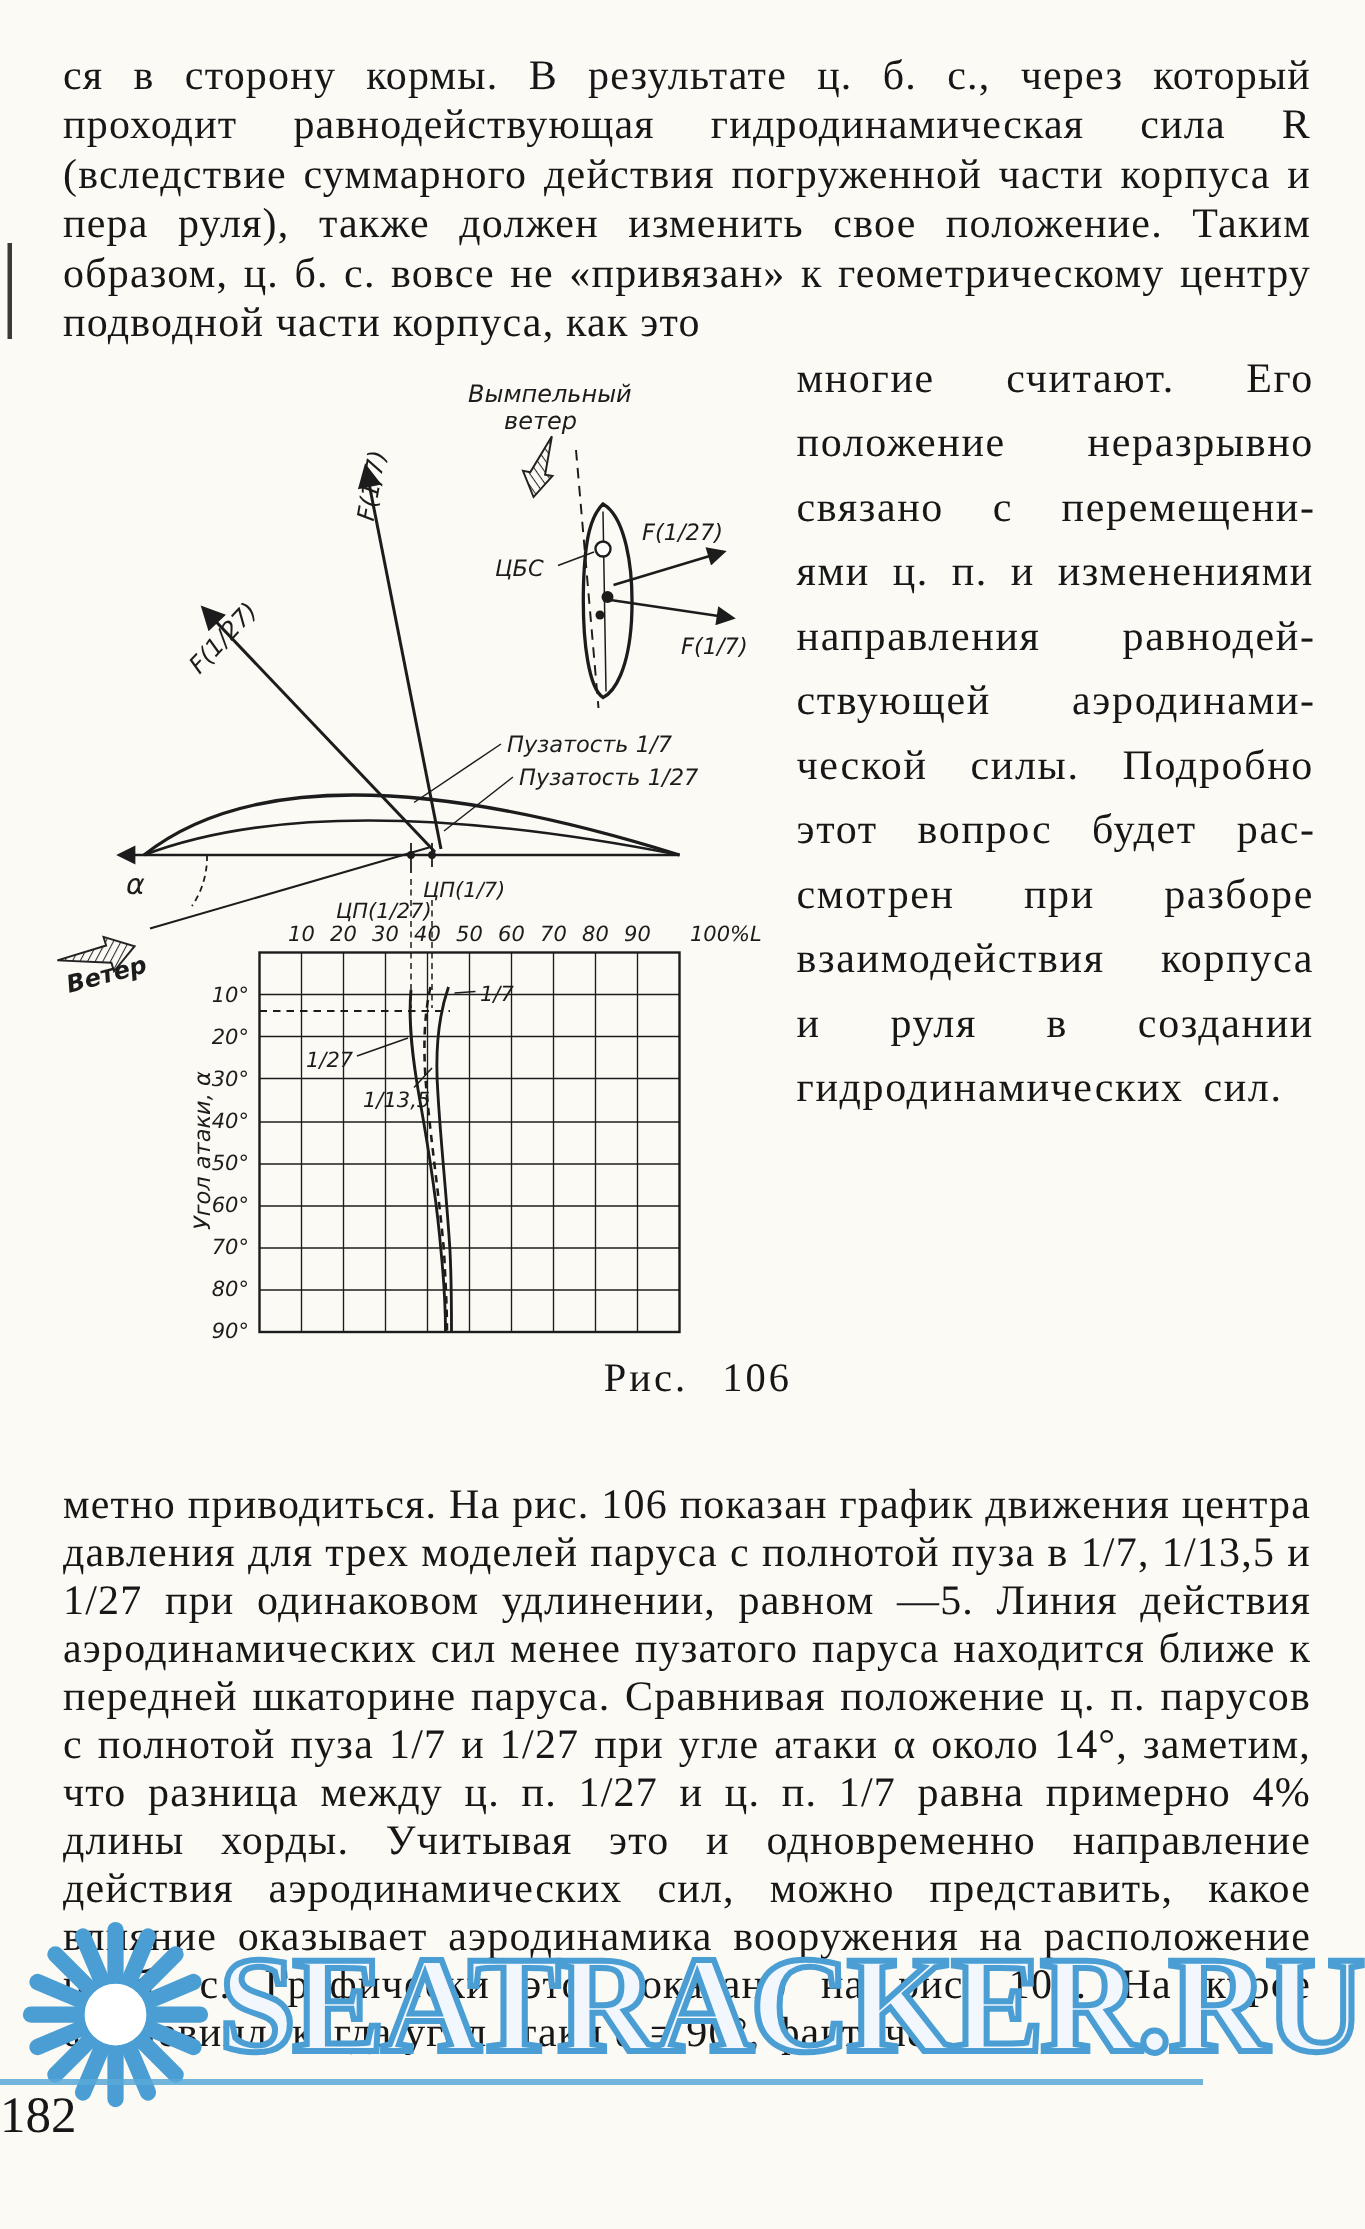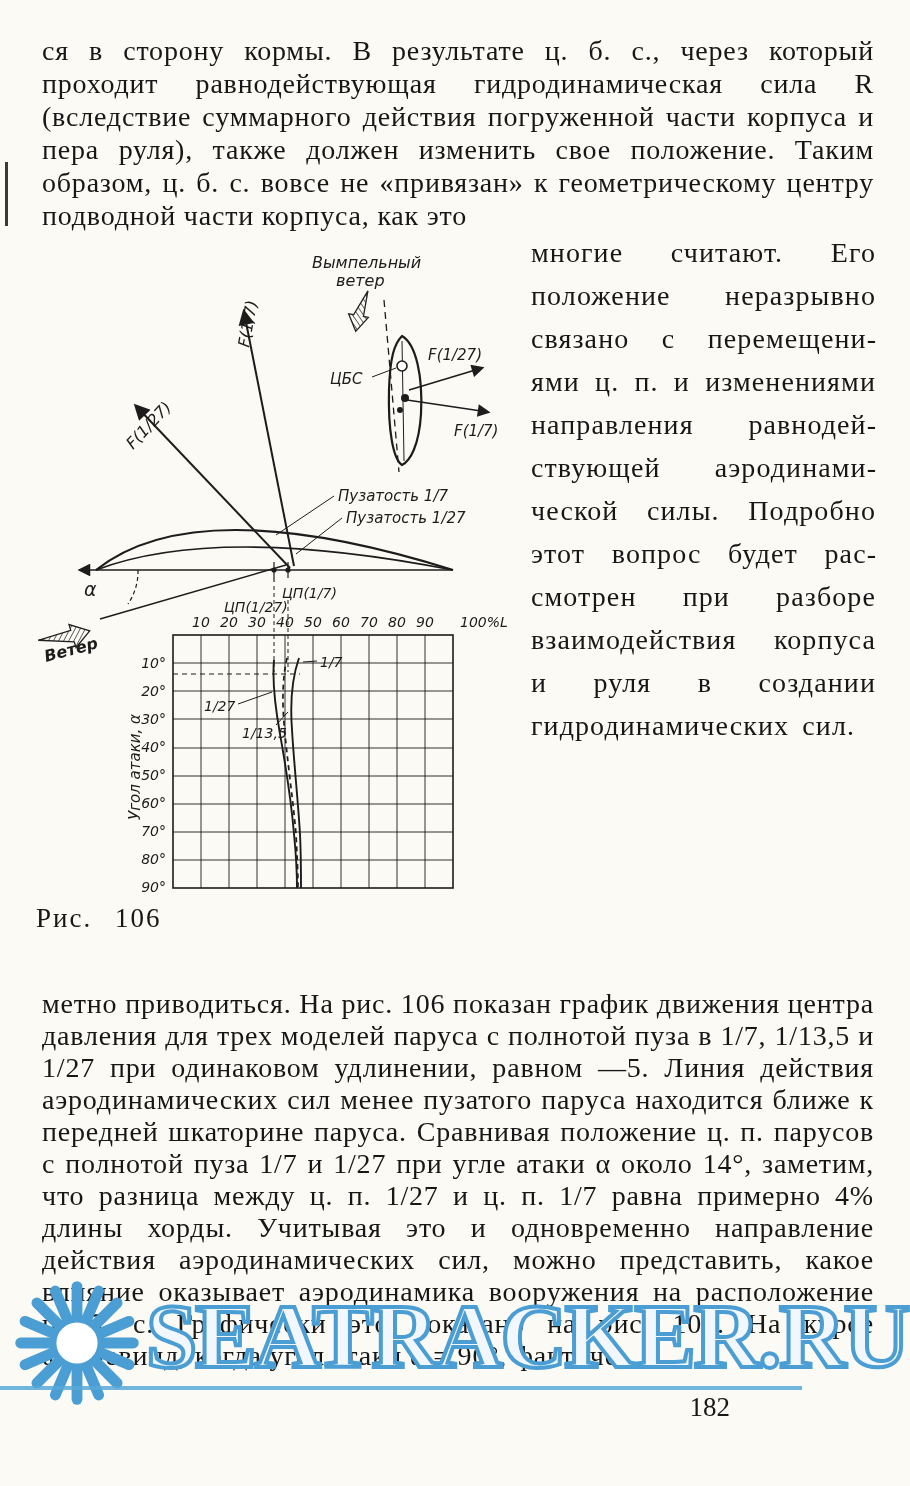--- a/index.html
+++ b/index.html
@@ -13,26 +13,26 @@
     font-size:28px;line-height:33px;letter-spacing:.8px;
   }
   .top-para{left:42px;top:34px;width:832px;font-family:Liberation Serif, serif;}
   .right-col{left:531px;top:231px;width:345px;line-height:43px;letter-spacing:1.1px;word-spacing:5px;}
   .right-col p{margin:0;}
   .right-col p.indent{text-indent:44px;}
   .bottom-para{left:42px;top:988px;width:832px;line-height:32px;}
   .fig{position:absolute;left:36px;top:248px;width:492px;height:652px;}
   .fig text{font-family:"DejaVu Sans",sans-serif;font-style:italic;fill:#1c1c1c;}
   .fig-caption{
-    position:absolute;left:36px;top:903px;width:492px;text-align:left;
+    position:absolute;left:36px;top:903px;width:492px;text-align:right;
     font-size:27px;letter-spacing:2px;word-spacing:14px;
   }
   .page-num{
-    position:absolute;left:0;top:1392px;width:730px;text-align:right;
-    font-size:27px;z-index:30;
+    position:absolute;left:0;top:1392px;width:730px;text-align:left;
+    font-size:34px;z-index:30;
   }
   .watermark{position:absolute;left:0;top:1280px;width:802px;height:126px;z-index:20;}
   .wm-line{position:absolute;left:0;bottom:16px;width:100%;height:4px;background:#58a8d8;opacity:.85;}
   .wm-text{
     position:absolute;left:146px;top:10px;line-height:1;
     font-family:"Liberation Serif",serif;font-weight:bold;font-size:92px;letter-spacing:-2px;
     color:rgba(255,255,255,.92);
     -webkit-text-stroke:4px #4a9ed3;
     text-shadow:0 0 1px #4a9ed3;
   }

